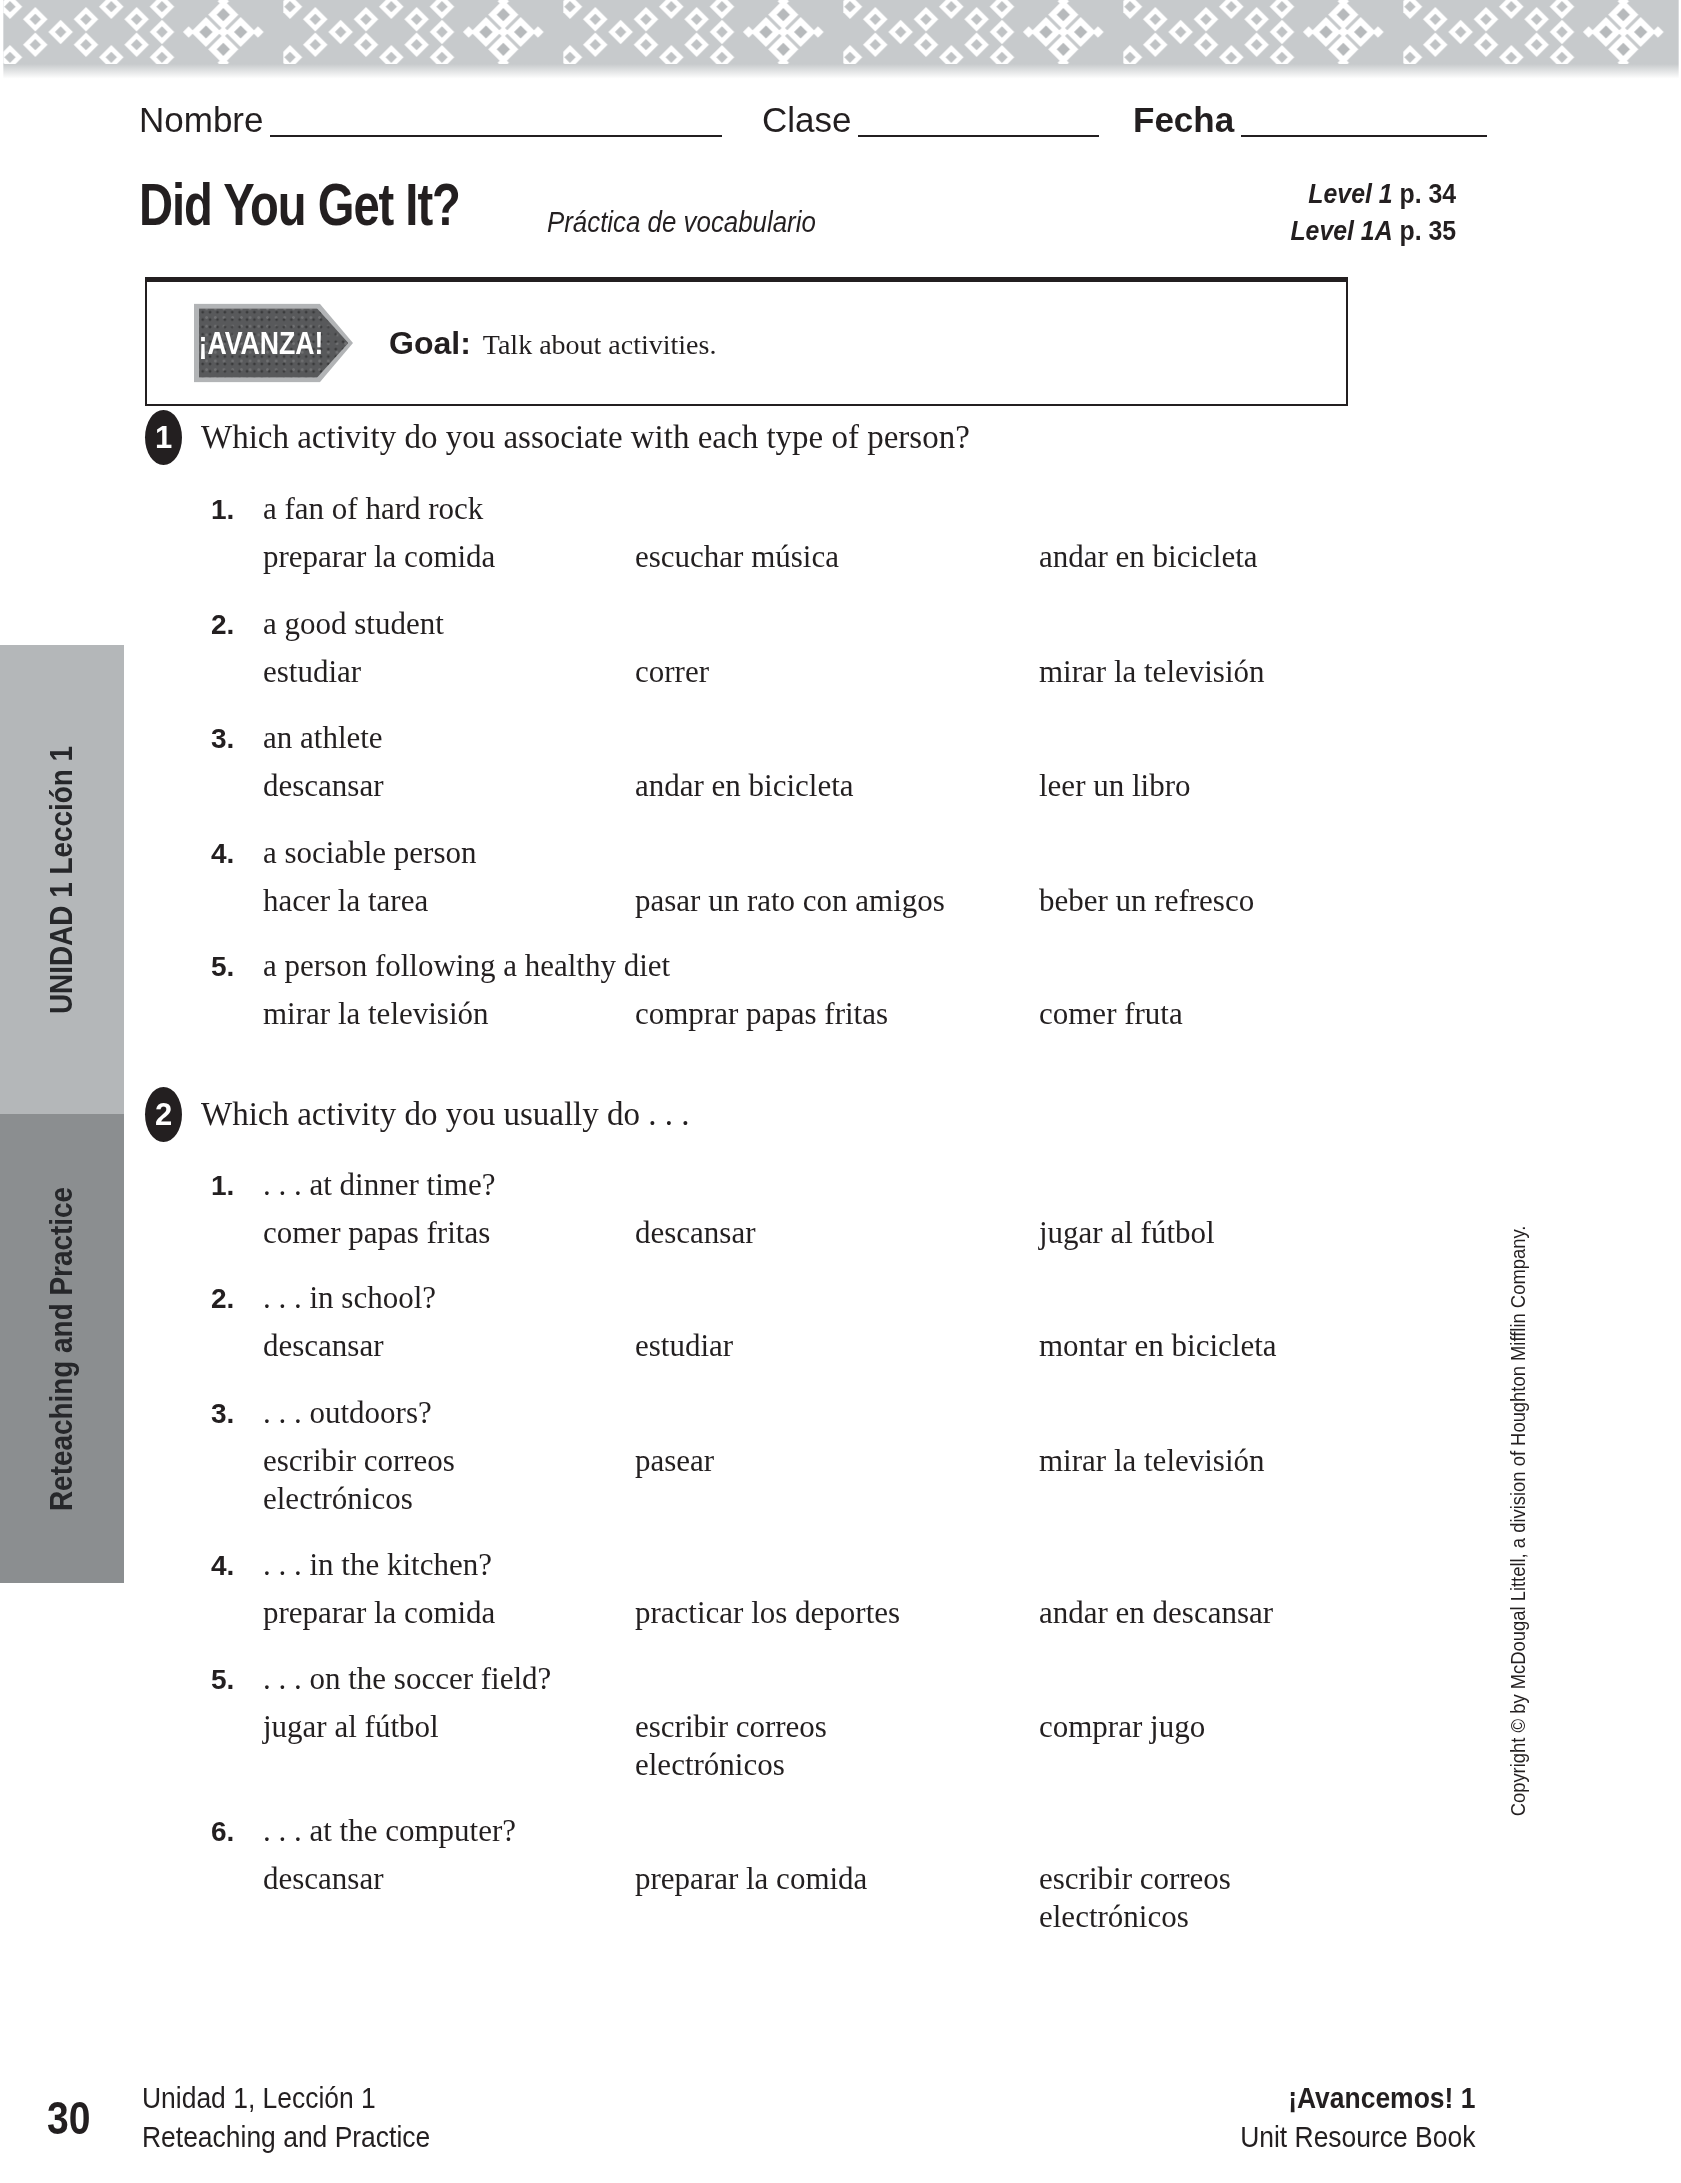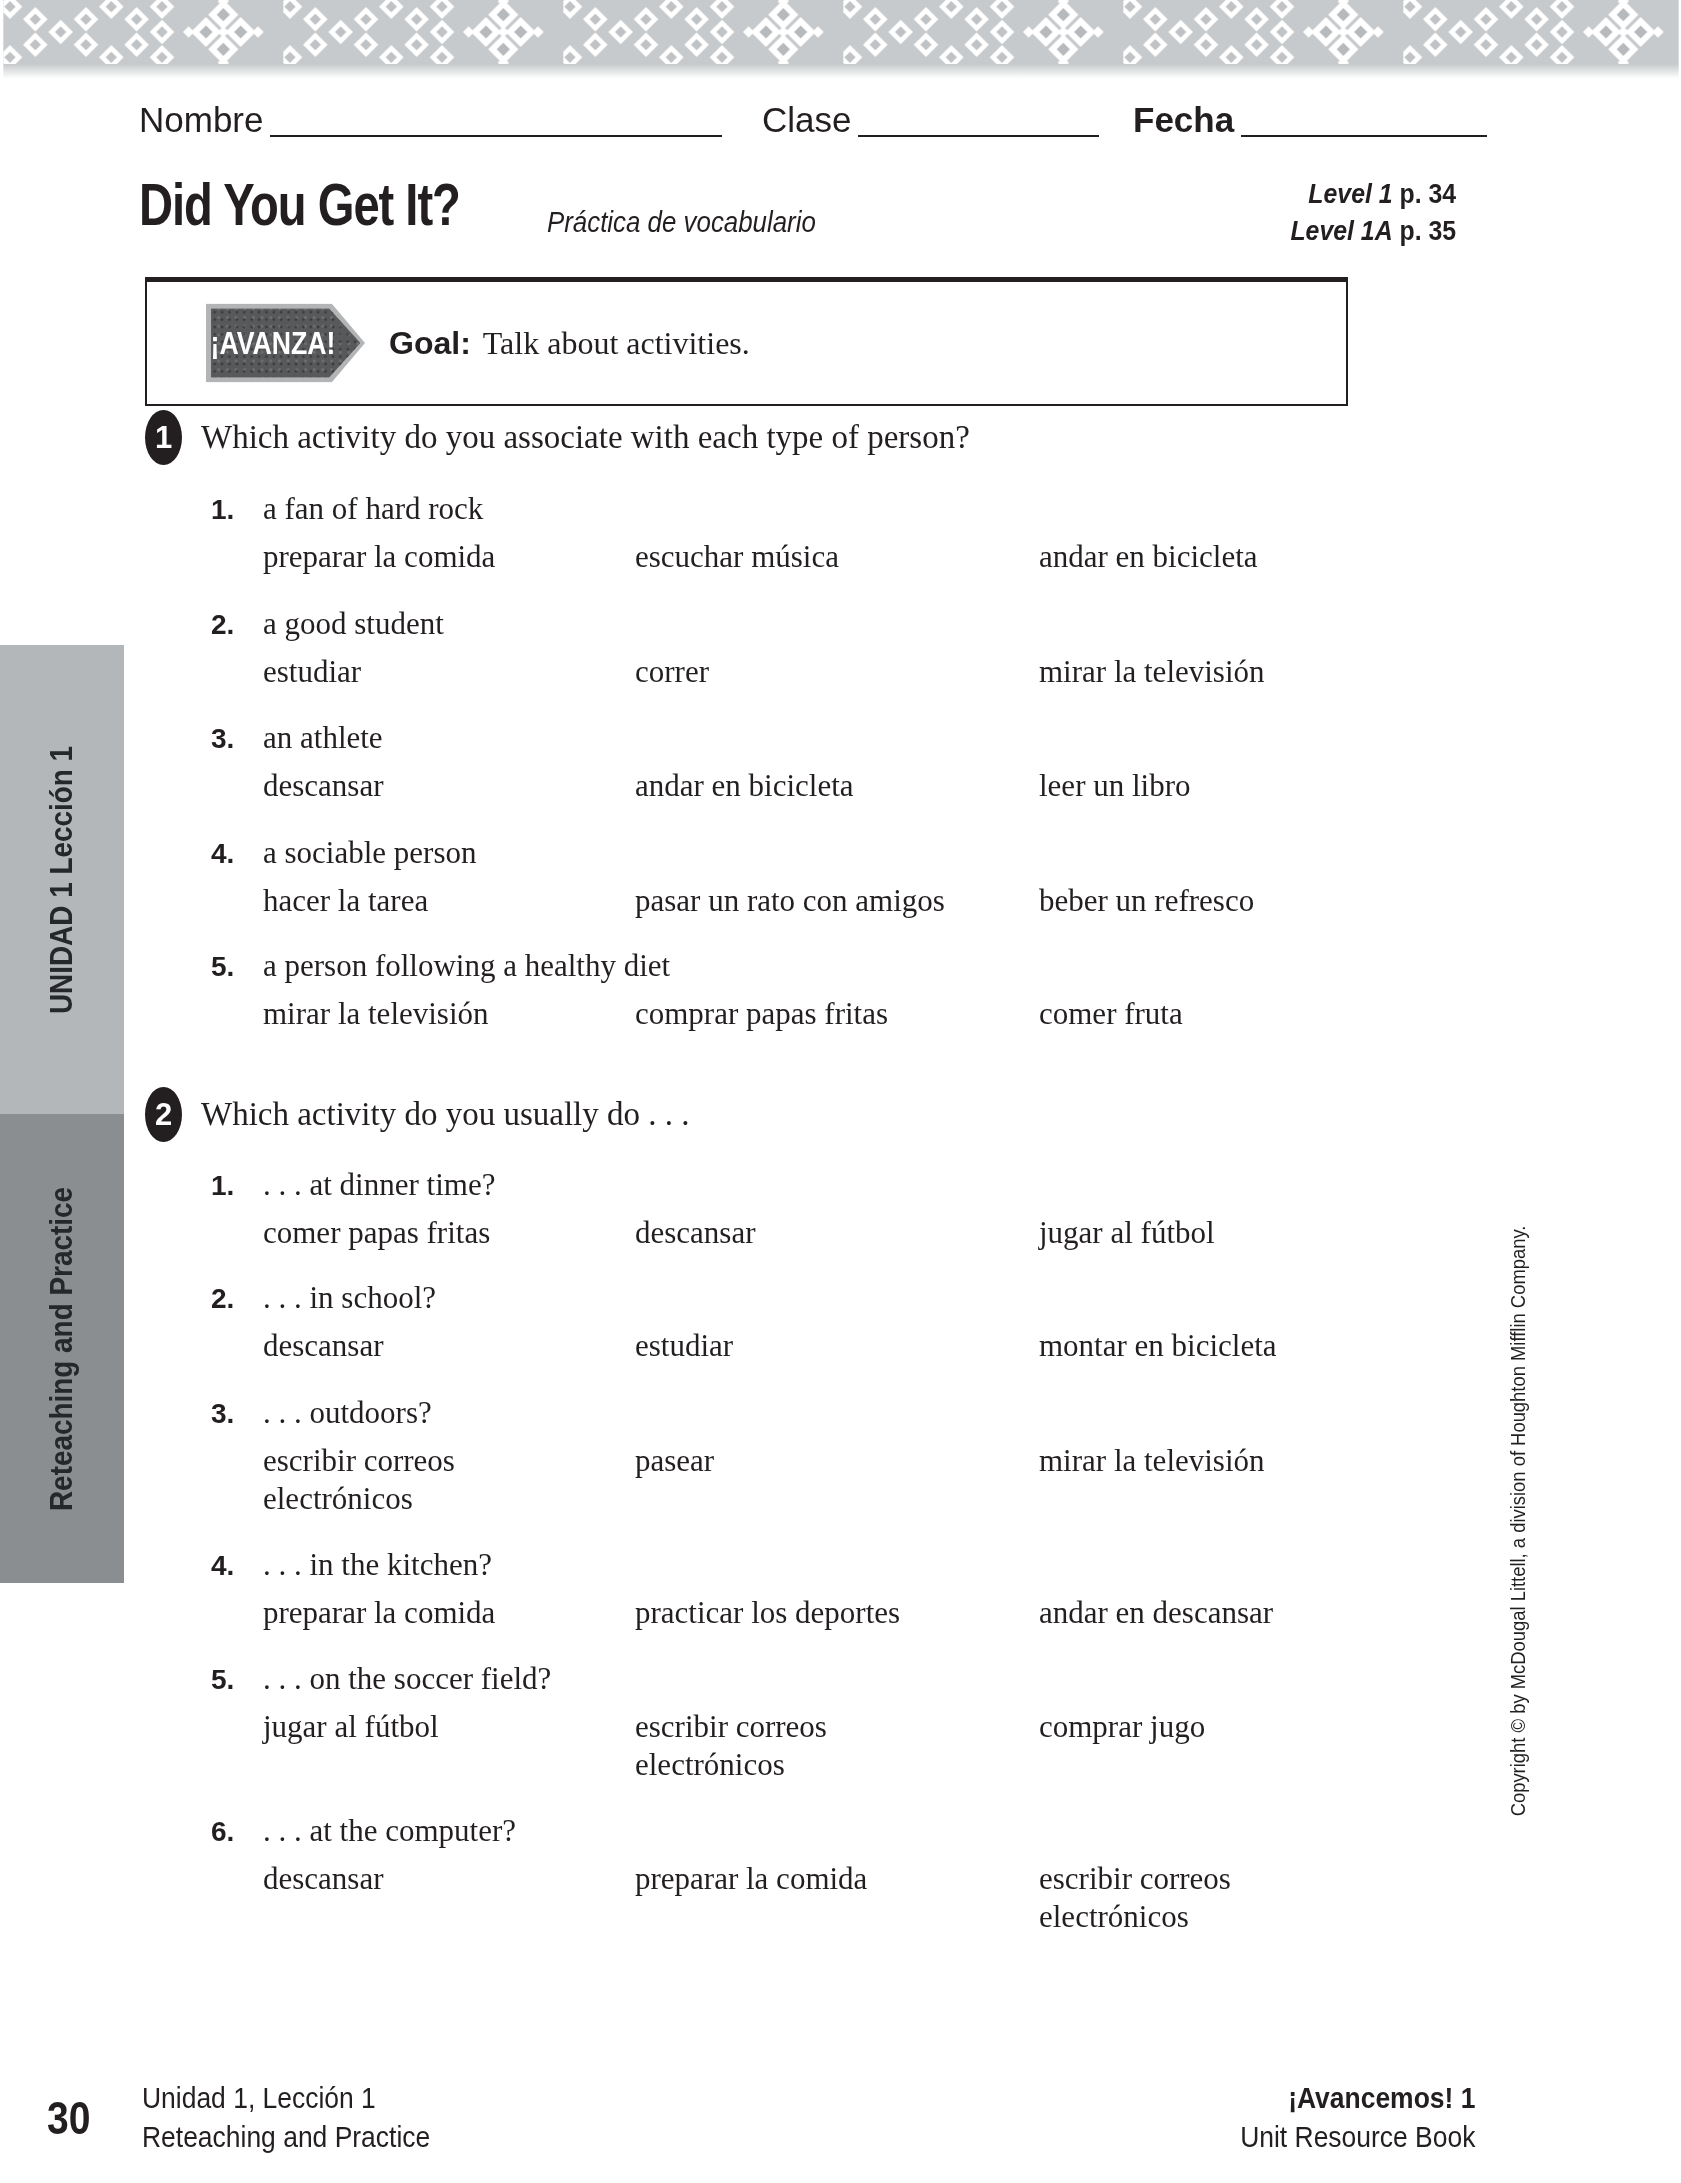--- a/index.html
+++ b/index.html
@@ -24,35 +24,35 @@
             font-style:italic;font-size:29.4px;white-space:nowrap;
             transform:scaleX(0.88);transform-origin:left top;}
   .levels{position:absolute;right:226px;top:176px;text-align:right;
           font-family:"Liberation Sans",sans-serif;font-weight:bold;font-size:27px;
           line-height:37px;white-space:nowrap;transform:scaleX(0.92);transform-origin:right top;}
   .lev-it{font-style:italic;}
 
   
   .goalbox{position:absolute;left:145px;top:277px;width:1203px;height:129px;
            border:2.7px solid #231f20;border-top-width:5.4px;box-sizing:border-box;}
-  .badge{position:absolute;left:47px;top:50%;transform:translateY(-50%);width:159px;height:79px;margin-left:12px;}
+  .badge{position:absolute;left:47px;top:50%;transform:translateY(-50%);width:159px;height:79px;}
   .badge-outer{position:absolute;top:0;left:0;right:0;bottom:0;background:#b2b4b6;
                clip-path:polygon(0 0,79% 0,100% 50%,79% 100%,0 100%);}
   .badge-inner{position:absolute;top:4.7px;left:4.7px;right:4.7px;bottom:4.7px;background:#58595b;
                background-image:radial-gradient(rgba(0,0,0,0.35) 1px, transparent 1.7px),
                                 radial-gradient(rgba(255,255,255,0.14) 1px, transparent 1.7px);
                background-size:7.4px 7.4px,8.7px 8.7px;background-position:0 0,3.3px 4.7px;
                clip-path:polygon(0 0,79% 0,100% 50%,79% 100%,0 100%);}
   .badge-text{position:absolute;left:42%;top:50%;transform:translate(-50%,-50%) scaleX(0.86);
               color:#ffffff;font-family:"Liberation Sans",sans-serif;font-weight:bold;
               font-size:31px;white-space:nowrap;}
   .goalrow{position:absolute;left:242px;top:50%;transform:translateY(-50%);
            display:flex;align-items:baseline;gap:12px;white-space:nowrap;}
   .goal-label{font-family:"Liberation Sans",sans-serif;font-weight:bold;font-size:32px;}
-  .goal-text{font-family:"Liberation Serif",serif;font-size:32px;}
+  .goal-text{font-family:"Liberation Serif",serif;font-size:28px;}
 
   
   .ex-head{position:absolute;left:145px;display:flex;align-items:center;gap:19px;}
   .ex1-head{top:410px;} .ex2-head{top:1087px;}
   .exnum{width:37px;height:55px;background:#231f20;border-radius:50%;color:#ffffff;
          font-family:"Liberation Sans",sans-serif;font-weight:bold;font-size:31px;
          display:flex;align-items:center;justify-content:center;flex:0 0 37px;}
   .exprompt{font-size:33px;white-space:nowrap;}
 
   

